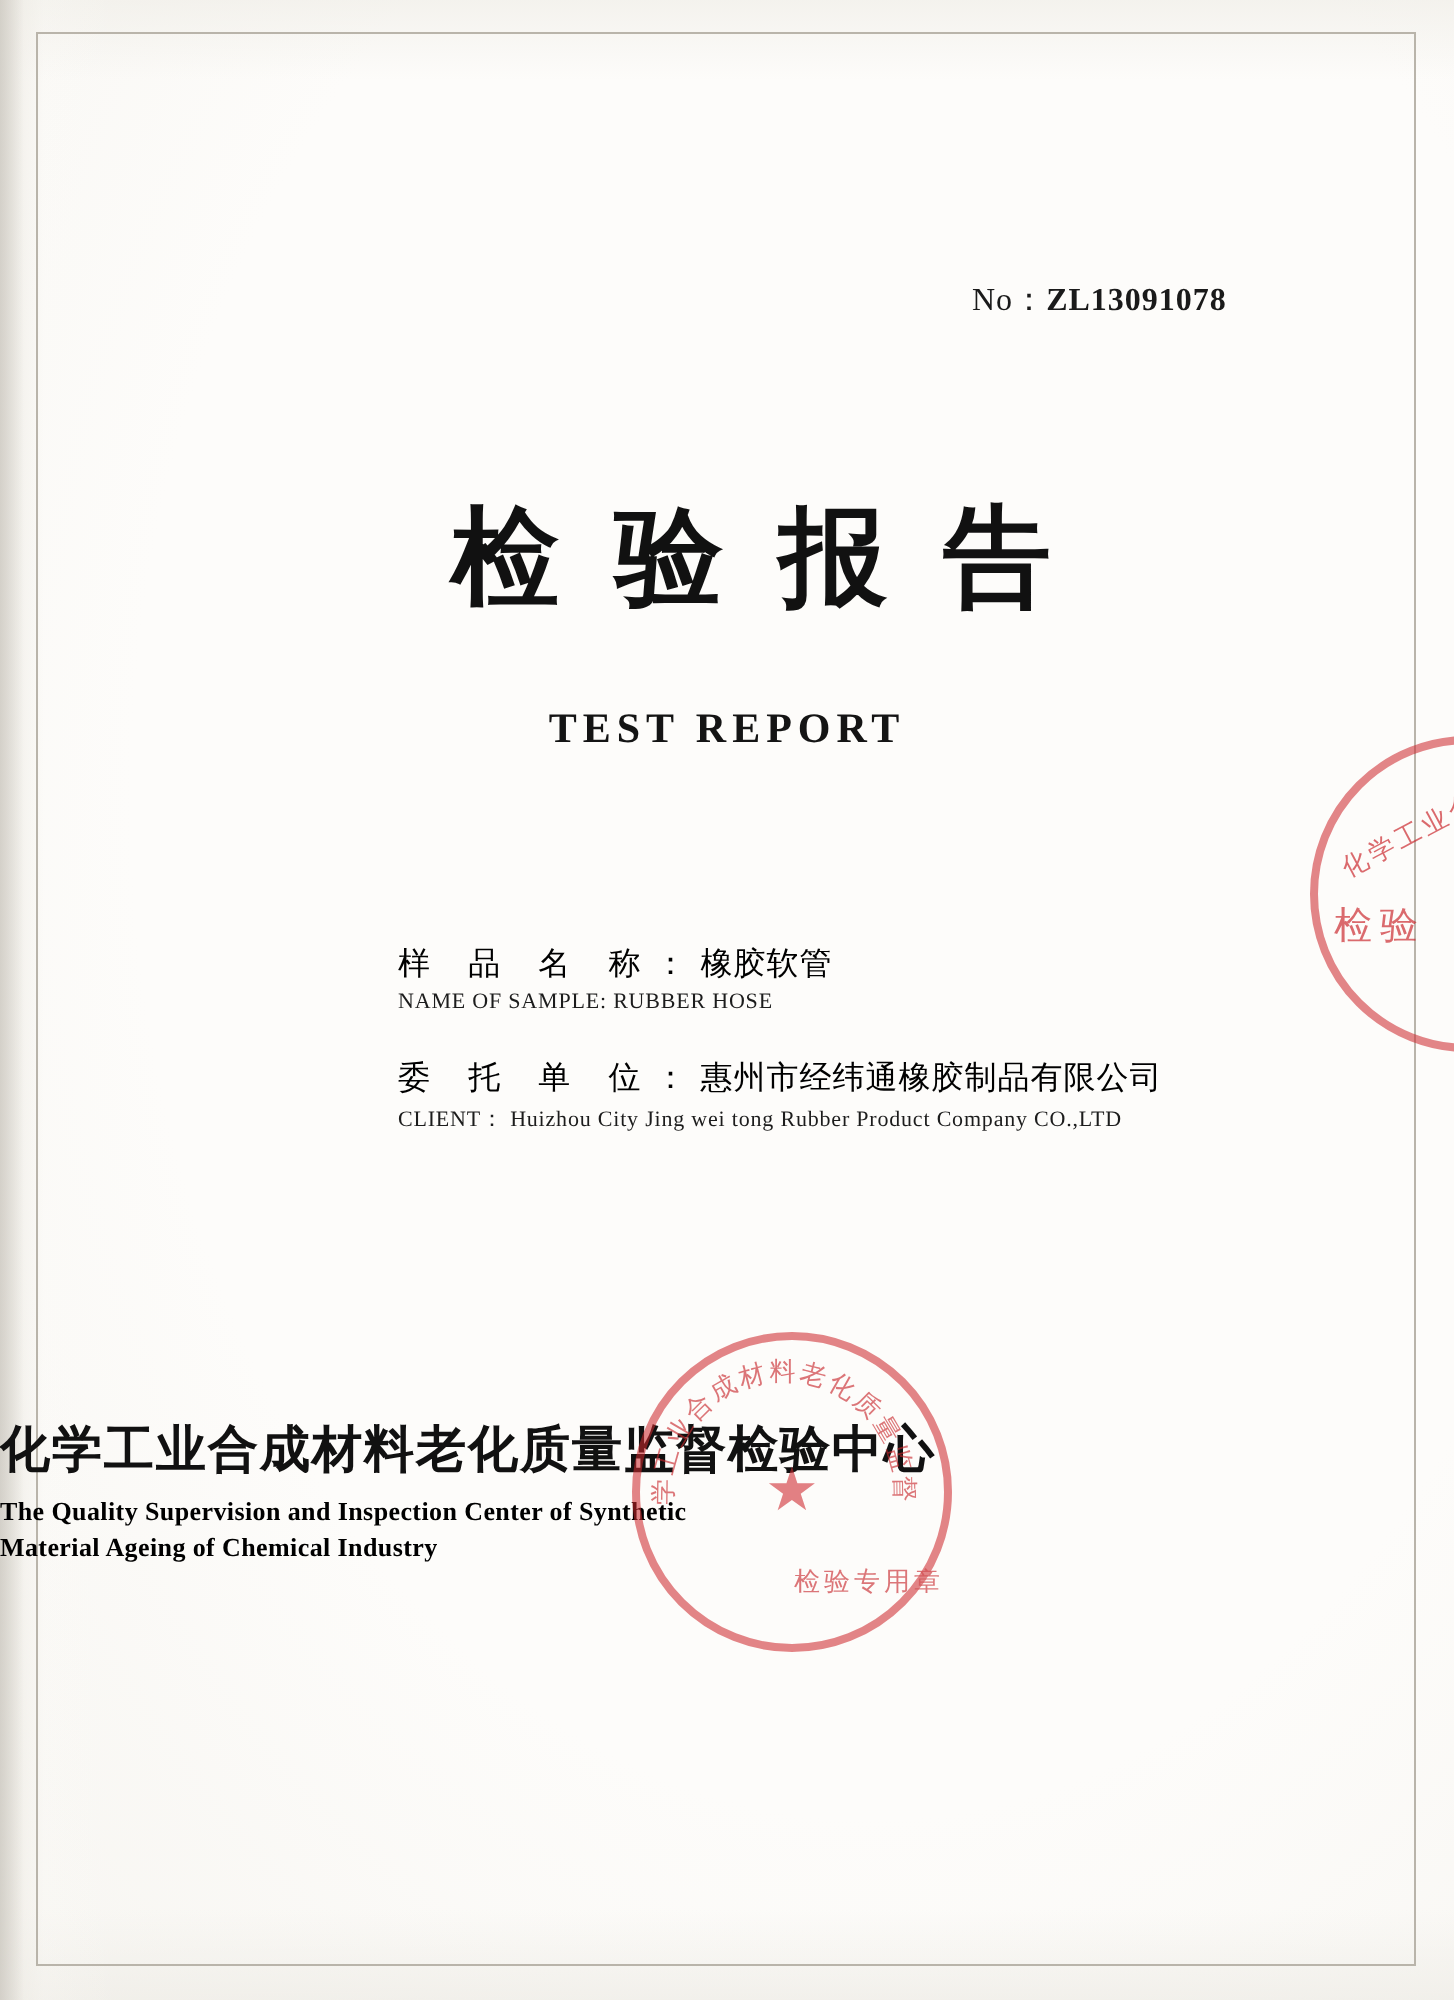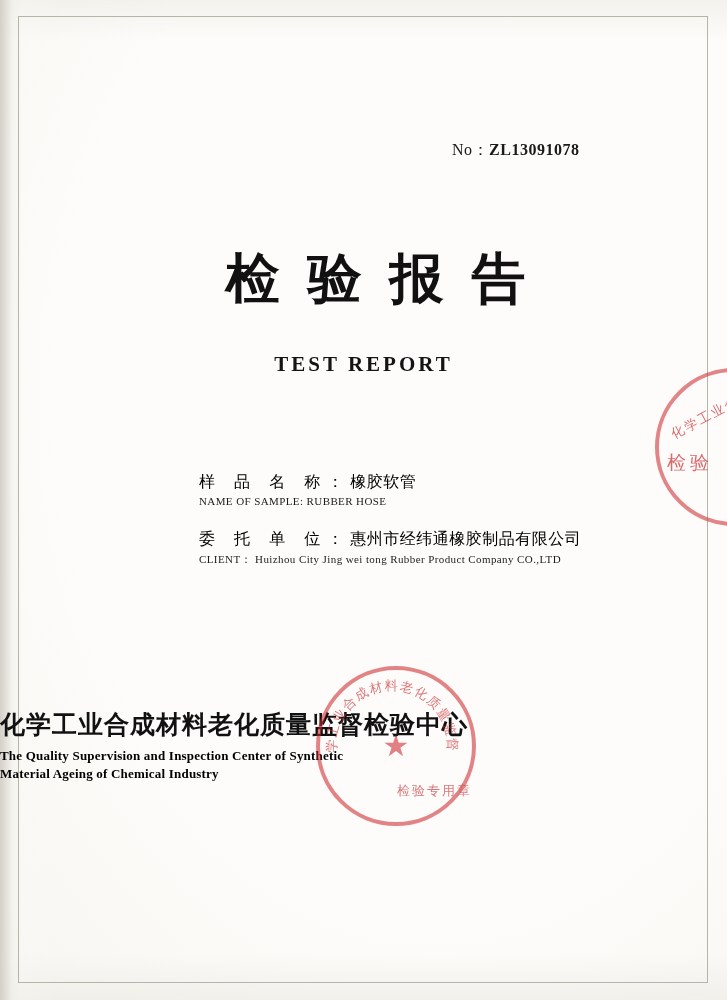--- a/index.html
+++ b/index.html
@@ -32,21 +32,21 @@
     position: absolute;
     left: 18px;
     top: 16px;
     width: 690px;
     height: 967px;
     border: 1px solid #b9b4aa;
     box-sizing: border-box;
   }
   .doc-no {
     position: absolute;
-    left: 452px;
+    left: 486px;
     top: 140px;
     font-size: 16px;
     letter-spacing: 0.5px;
     color: #1a1a1a;
     font-family: "Liberation Serif", serif;
     font-weight: bold;
   }
   .doc-no .lbl { font-weight: normal; letter-spacing: 0.5px; }
   .title-cn {
     position: absolute;

